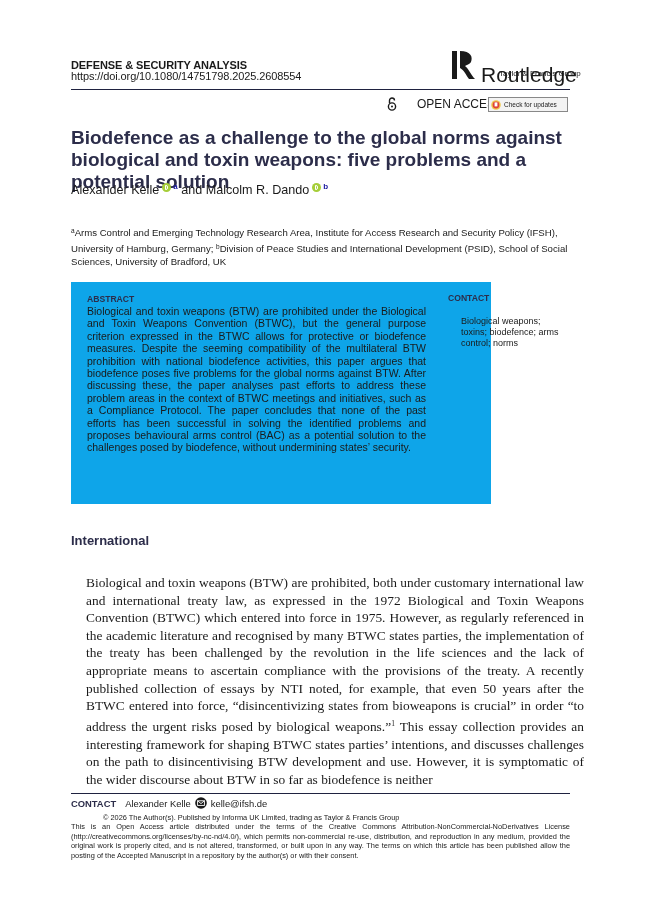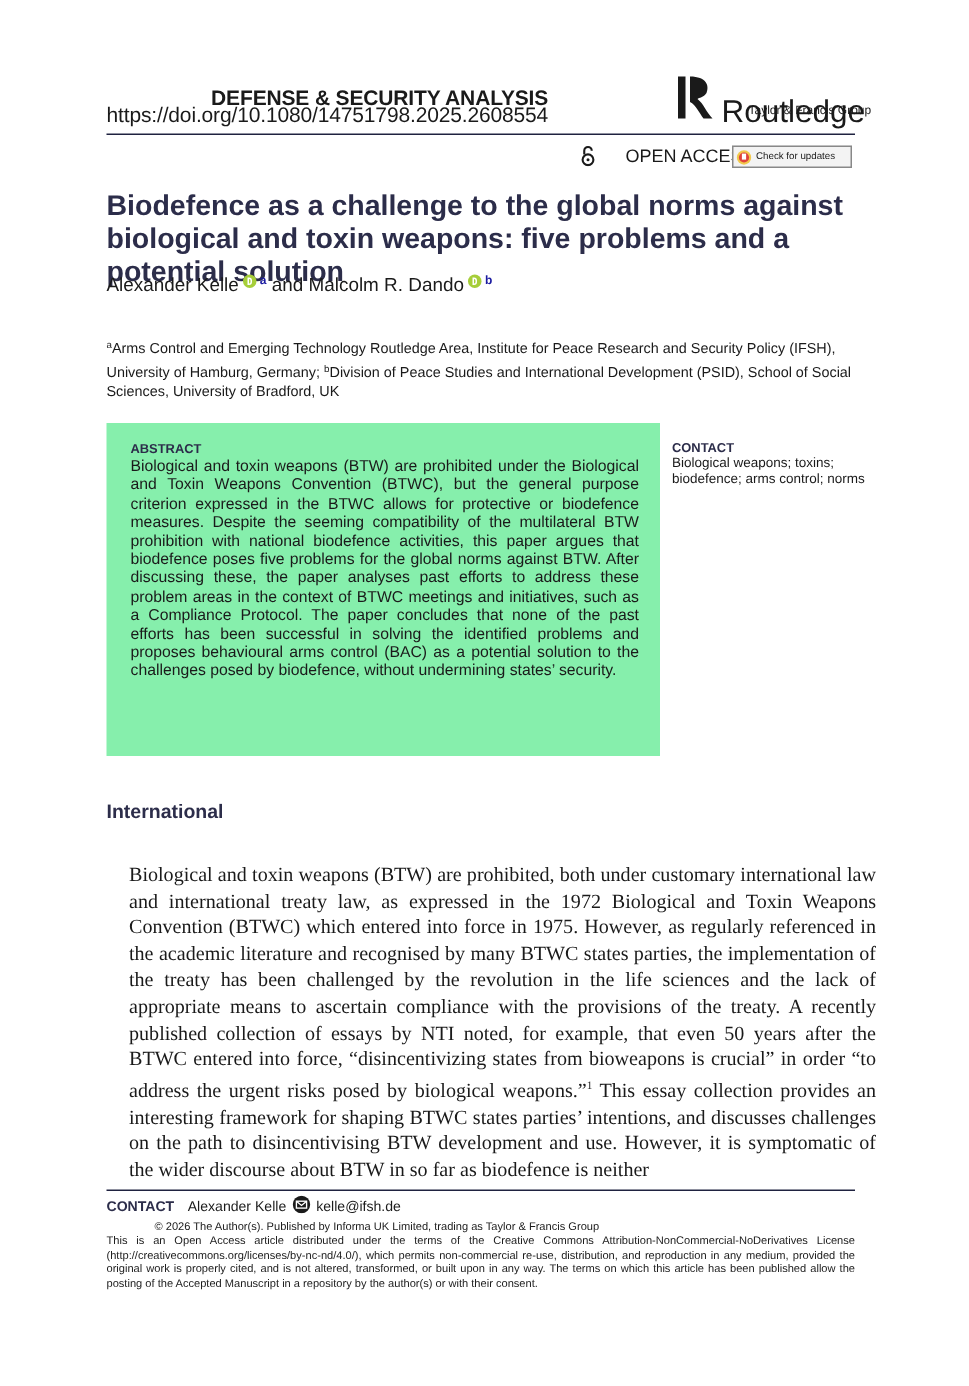--- a/index.html
+++ b/index.html
@@ -1,20 +1,20 @@
 <!DOCTYPE html>
 <html><head>
 <meta charset="utf-8">
 <style>
   html, body { margin: 0; padding: 0; background: #ffffff; }
   body { width: 646px; height: 924px; position: relative; overflow: hidden; color: #1a1a1a; }
   .sans { font-family: "Liberation Sans", "DejaVu Sans", sans-serif; }
   .serif { font-family: "Liberation Serif", "DejaVu Serif", serif; }
 
-  #journal { position: absolute; left: 71px; top: 60px; font-size: 14px; line-height: 11px; letter-spacing: -0.1px; text-align: right; }
+  #journal { position: absolute; left: 71px; top: 60px; font-size: 11px; line-height: 11px; letter-spacing: -0.1px; }
   #journal .jname { font-weight: bold; }
   #header-rule { position: absolute; left: 71px; top: 89px; width: 499px; height: 1px; background: #1f2240; }
 
   #publisher { position: absolute; left: 449px; top: 47px; width: 130px; height: 38px; }
   #publisher .logo { position: absolute; left: 0; top: 2px; width: 30px; height: 32px; }
   #publisher .pname { position: absolute; left: 32px; top: 16px; font-size: 21px; color: #1a1a1a; }
   #publisher .psub { position: absolute; left: 33px; top: 22px; font-size: 8px; color: #1a1a1a; white-space: nowrap; margin-left: 17px; }
 
   #oa { position: absolute; left: 387px; top: 97px; font-size: 12px; display: flex; align-items: center; gap: 20px; }
   #oa .oa-icon { width: 10px; height: 14px; }
@@ -23,27 +23,27 @@
 
   #title { position: absolute; left: 71px; top: 127px; width: 510px; font-size: 19px; line-height: 22px; font-weight: bold; color: #2c2d4a; margin: 0; }
   #authors { position: absolute; left: 71px; top: 182px; font-size: 12.6px; color: #1a1a1a; white-space: nowrap; }
   .orcid { display: inline-block; width: 9px; height: 9px; border-radius: 50%; background: #a6ce39; vertical-align: 2px; margin-left: 3px; position: relative; }
   .orcid::after { content: ""; position: absolute; left: 3px; top: 2px; width: 3px; height: 5px; border: 0.8px solid #fff; border-radius: 0 2px 2px 0; box-sizing: border-box; }
   .aff-sup { font-size: 8px; vertical-align: 5px; color: #1a1aa0; margin-left: 2px; font-weight: bold; }
 
   #affiliations { position: absolute; left: 71px; top: 224px; width: 505px; font-size: 9.6px; line-height: 13.5px; }
   #affiliations sup { font-size: 6.5px; vertical-align: 3px; }
 
-  #abstract-box { position: absolute; left: 71px; top: 282px; width: 369px; height: 222px; background: #86efac; }
+  #abstract-box { position: absolute; left: 71px; top: 282px; width: 420px; height: 222px; background: #0ea5e9; }
   #abstract-box h3 { margin: 0; position: absolute; left: 16px; top: 12px; font-size: 8.6px; font-weight: bold; color: #2c2d4a; }
   #abstract-text { position: absolute; left: 16px; top: 23px; width: 339px; font-size: 10.5px; line-height: 12.4px; text-align: justify; margin: 0; }
 
   #keywords { position: absolute; left: 448px; top: 293px; width: 130px; }
   #keywords h3 { margin: 0; font-size: 8.6px; font-weight: bold; color: #2c2d4a; }
-  #keywords p { margin: 0; font-size: 9px; line-height: 11px; }
+  #keywords p { margin: 13px; font-size: 9px; line-height: 11px; }
 
   #intro-heading { position: absolute; left: 71px; top: 533px; font-size: 13px; font-weight: bold; color: #2c2d4a; margin: 0; }
   #intro-text { position: absolute; left: 71px; top: 559px; width: 498px; font-size: 13.4px; line-height: 17.6px; text-align: justify; margin: 15px; }
   #intro-text sup { font-size: 7.5px; }
 
   #footer-rule { position: absolute; left: 71px; top: 793px; width: 499px; height: 1px; background: #1f2240; }
   #contact { position: absolute; left: 71px; top: 797px; font-size: 9.4px; white-space: nowrap; display: flex; align-items: center; gap: 4px; }
   #contact .clabel { font-weight: bold; color: #2c2d4a; margin-right: 5px; }
   #contact .mail-icon { width: 12px; height: 12px; }
   #copyright { position: absolute; left: 71px; top: 813px; font-size: 7.4px; line-height: 9.5px; padding-left: 32px; }
@@ -88,21 +88,21 @@
 
 <h1 id="title">Biodefence as a challenge to the global norms against biological and toxin weapons: five problems and a potential solution</h1>
 
 <div id="authors">
   <span>Alexander Kelle</span><span class="orcid"></span><span class="aff-sup">a</span>
   <span>and</span>
   <span>Malcolm R. Dando</span><span class="orcid"></span><span class="aff-sup">b</span>
 </div>
 
 <div id="affiliations">
-  <sup>a</sup><span>Arms Control and Emerging Technology Routledge Area, Institute for Peace Research and Security Policy (IFSH), University of Hamburg, Germany; </span><sup>b</sup><span>Division of Peace Studies and International Development (PSID), School of Social Sciences, University of Bradford, UK</span>
+  <sup>a</sup><span>Arms Control and Emerging Technology Research Area, Institute for Access Research and Security Policy (IFSH), University of Hamburg, Germany; </span><sup>b</sup><span>Division of Peace Studies and International Development (PSID), School of Social Sciences, University of Bradford, UK</span>
 </div>
 
 <div id="abstract-box">
   <h3>ABSTRACT</h3>
   <p id="abstract-text">Biological and toxin weapons (BTW) are prohibited under the Biological and Toxin Weapons Convention (BTWC), but the general purpose criterion expressed in the BTWC allows for protective or biodefence measures. Despite the seeming compatibility of the multilateral BTW prohibition with national biodefence activities, this paper argues that biodefence poses five problems for the global norms against BTW. After discussing these, the paper analyses past efforts to address these problem areas in the context of BTWC meetings and initiatives, such as a Compliance Protocol. The paper concludes that none of the past efforts has been successful in solving the identified problems and proposes behavioural arms control (BAC) as a potential solution to the challenges posed by biodefence, without undermining states’ security.</p>
 </div>
 
 <div id="keywords">
   <h3>CONTACT</h3>
   <p>Biological weapons; toxins; biodefence; arms control; norms</p>

